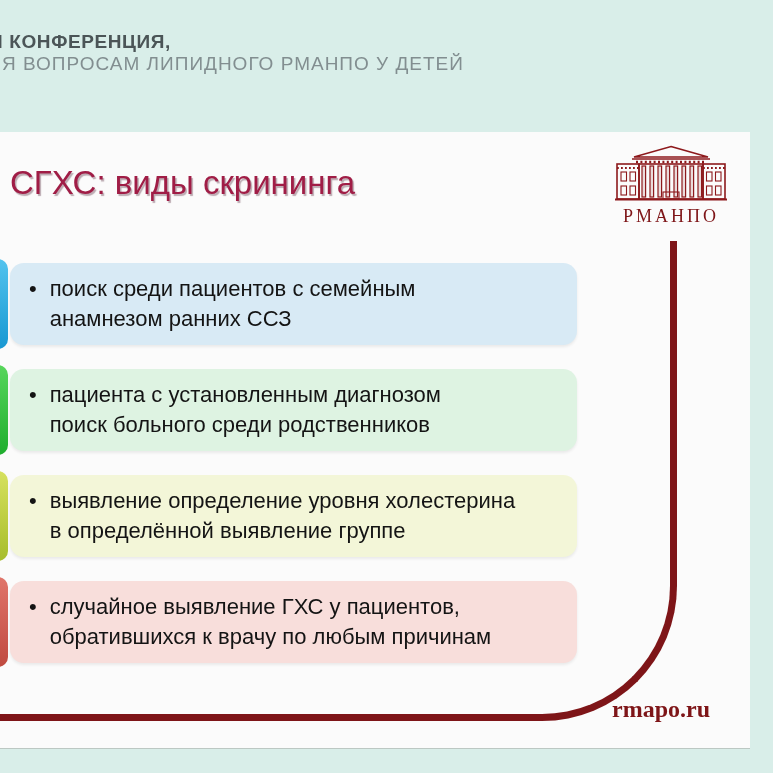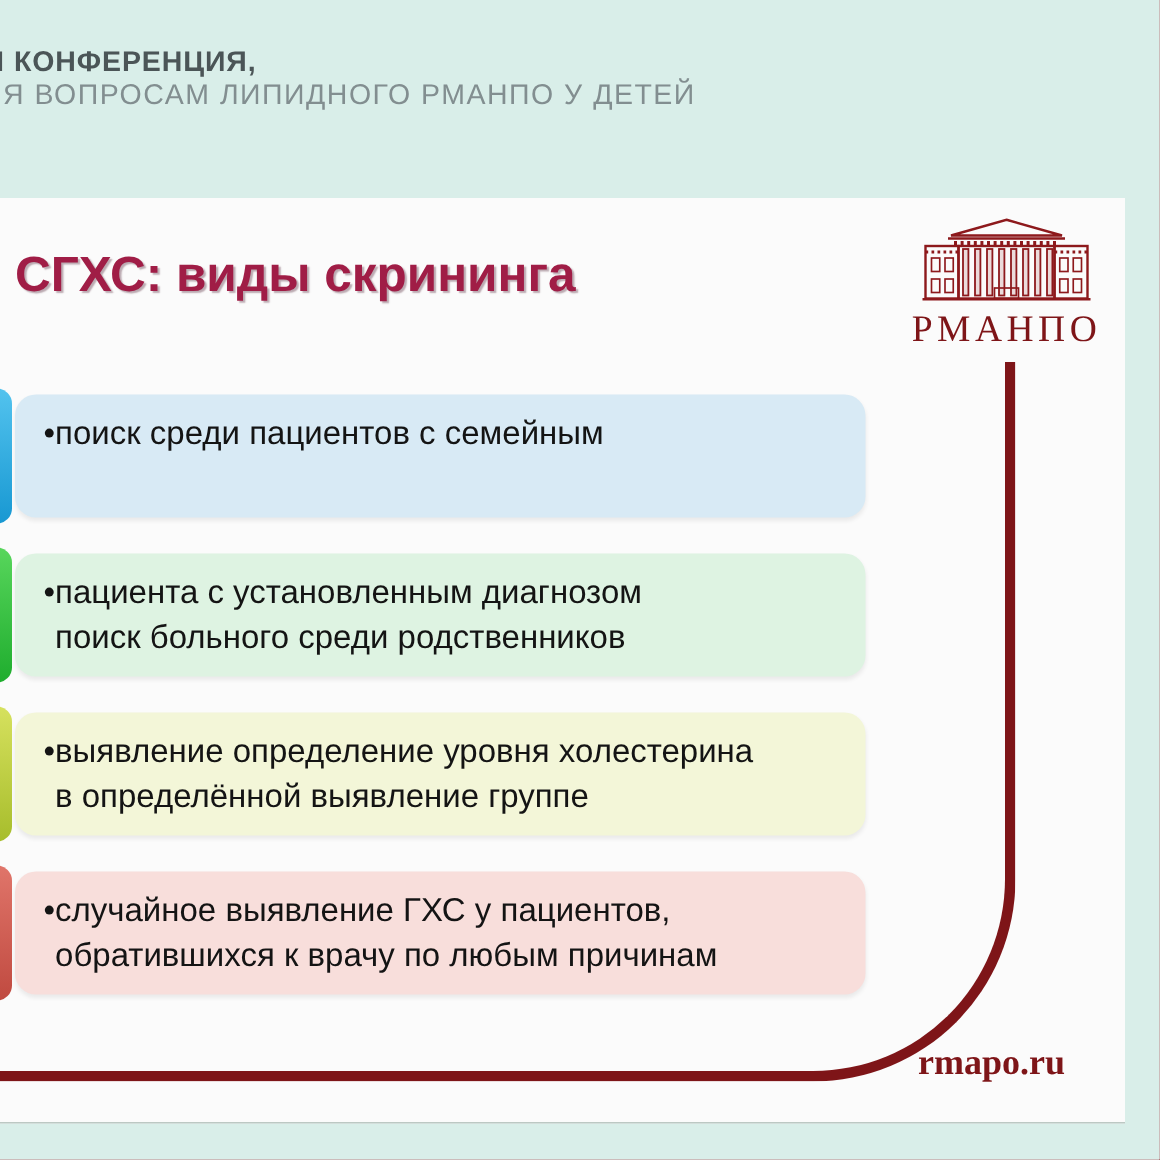--- a/index.html
+++ b/index.html
@@ -11,41 +11,41 @@
   .stage{position:relative;width:773px;height:773px;overflow:hidden;background:var(--page-bg);}
   
   .slide{position:absolute;left:-30px;top:132px;width:780px;height:616px;
          background:var(--slide-bg);border-bottom:1px solid #bcc8c3;}
   
   .hdr{position:absolute;white-space:nowrap;letter-spacing:.6px;}
   .hdr1{left:0;top:31px;font-size:19px;font-weight:bold;color:var(--header-line1);}
   .hdr1 .frag{display:inline-block;margin-left:-11px;margin-right:6px;}
   .hdr2{left:2px;top:53px;font-size:19px;font-weight:400;color:var(--header-line2);letter-spacing:1px;}
   
-  .title{position:absolute;left:10px;top:164px;font-size:33px;font-weight:bold;color:var(--title);
+  .title{position:absolute;left:10px;top:164px;font-size:33px;font-weight:normal;color:var(--title);
          text-shadow:1.5px 1.5px 1px rgba(70,20,40,.35);white-space:nowrap;}
   
   .logo{position:absolute;left:606px;top:145px;width:130px;text-align:center;}
   .logo svg{display:block;margin:0 auto;}
-  .orgname{font-family:"Liberation Serif",serif;font-size:25px;color:var(--maroon);
+  .orgname{font-family:"Liberation Serif",serif;font-size:18px;color:var(--maroon);
            letter-spacing:3px;margin-top:3px;font-weight:400;}
   
   .accent{position:absolute;left:-20px;top:241px;width:690px;height:473px;
           border-right:7px solid var(--maroon);border-bottom:7px solid var(--maroon);
           border-bottom-right-radius:135px;}
   
   .site{position:absolute;left:612px;top:696px;font-family:"Liberation Serif",serif;
         font-weight:bold;font-size:24px;color:var(--maroon);}
   
   .item{position:absolute;left:-18px;width:596px;height:82px;}
   .tab{position:absolute;left:0;top:-4px;width:26px;height:90px;border-radius:10px;}
   .box{position:absolute;left:28px;top:0;width:567px;height:82px;border-radius:14px;
        box-shadow:0 2px 3px rgba(0,0,0,.07);display:flex;align-items:flex-start;}
   .bullet{margin-left:19px;margin-top:11px;font-size:22px;line-height:30px;color:var(--text);}
-  .txt{margin-top:11px;font-size:22px;line-height:30px;color:var(--text);}
+  .txt{margin-left:13px;margin-top:11px;font-size:22px;line-height:30px;color:var(--text);}
 </style>
 </head>
 <body>
 
 <div class="stage">
 
   <div class="hdr hdr1">
     <span class="frag">Я</span><span>КОНФЕРЕНЦИЯ,</span>
   </div>
   <div class="hdr hdr2">Я ВОПРОСАМ ЛИПИДНОГО РМАНПО У ДЕТЕЙ</div>
@@ -95,20 +95,21 @@
   <div class="accent"></div>
 
   <div class="site">rmapo.ru</div>
 
     <div class="item" style="top: 263px;">
       <div class="tab" style="background: linear-gradient(rgb(83, 195, 238), rgb(24, 152, 210));"></div>
       <div class="box" style="background: rgb(216, 234, 245);">
         <span class="bullet">•</span>
         <div class="txt">
           <div>поиск среди пациентов с семейным</div>
+          <div>анамнезом ранних ССЗ</div>
         </div>
       </div>
     </div>
 
     <div class="item" style="top: 369px;">
       <div class="tab" style="background: linear-gradient(rgb(88, 214, 92), rgb(31, 173, 46));"></div>
       <div class="box" style="background: rgb(222, 243, 226);">
         <span class="bullet">•</span>
         <div class="txt">
           <div>пациента с установленным диагнозом</div>

